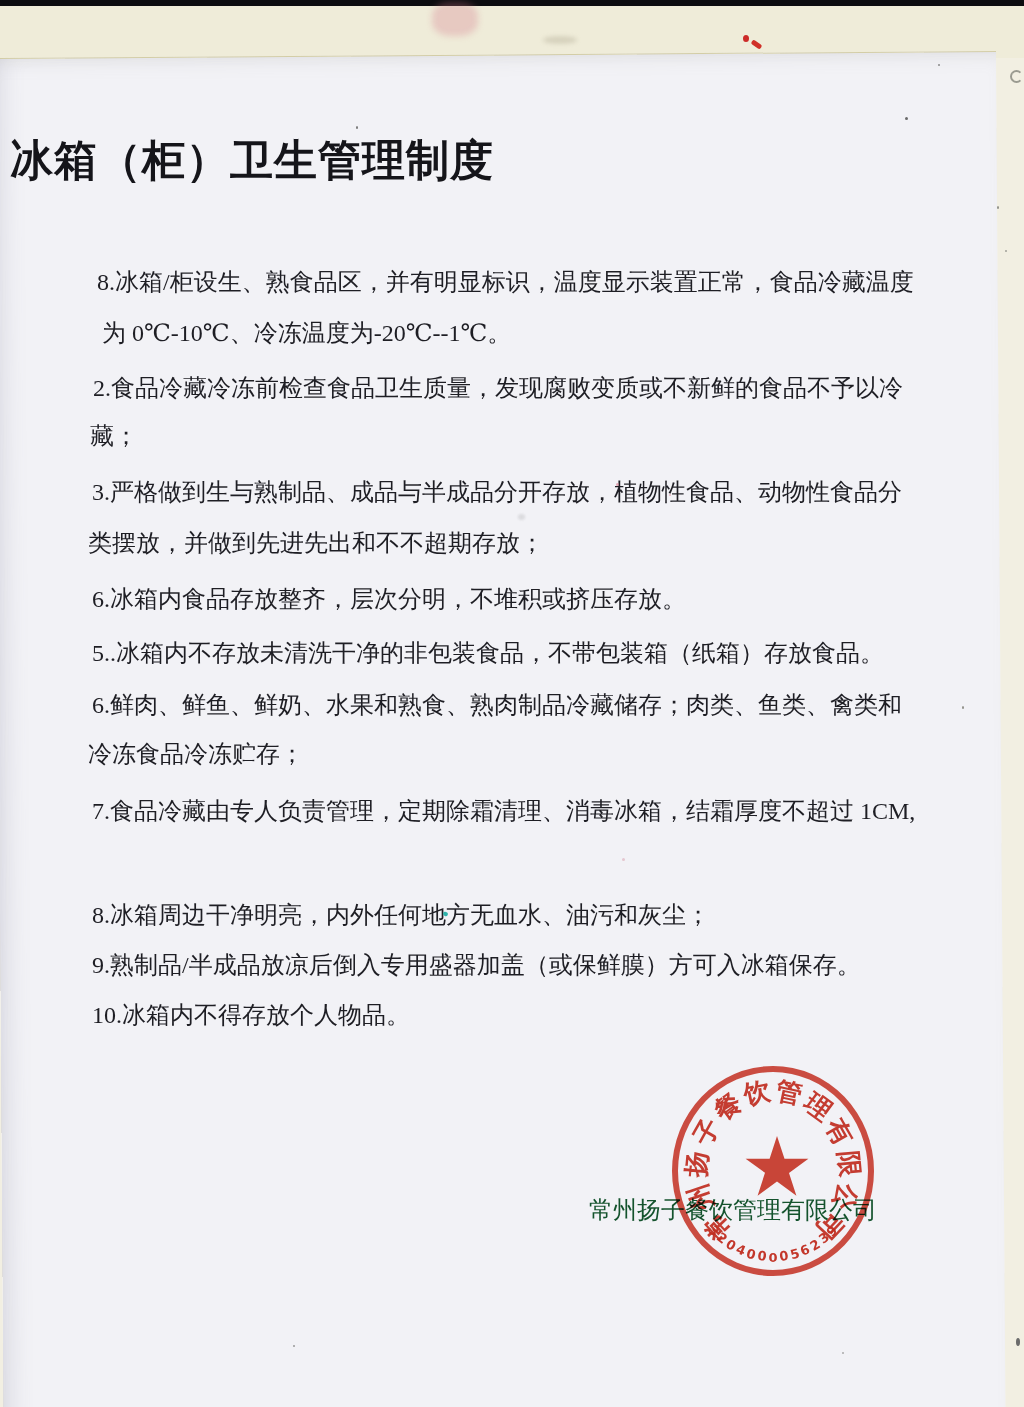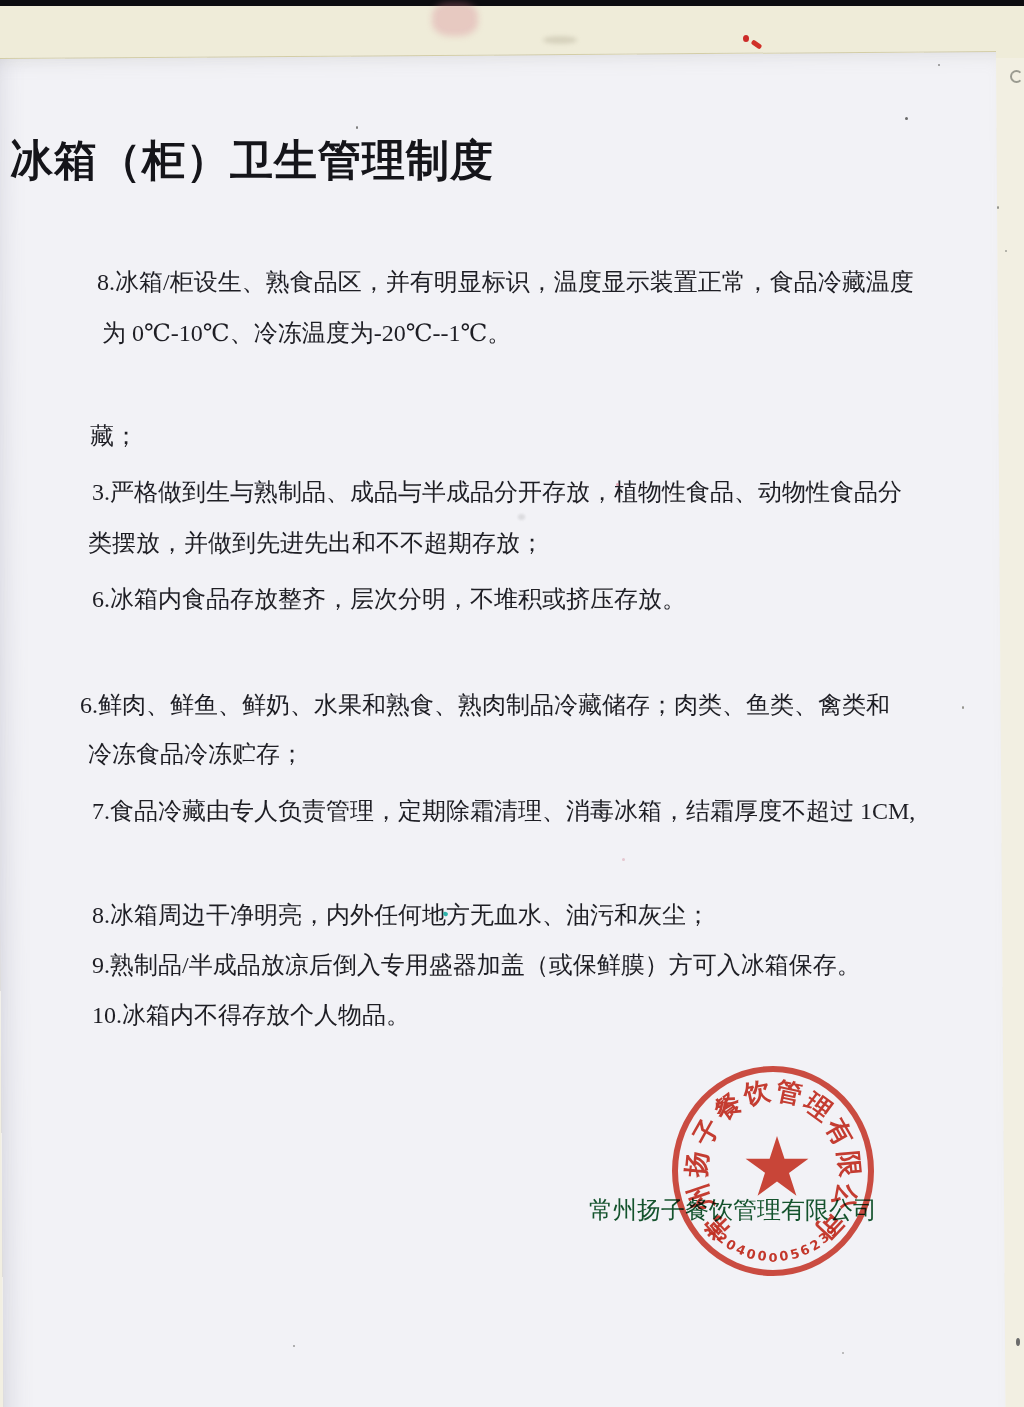--- a/index.html
+++ b/index.html
@@ -50,29 +50,31 @@
   <div class="cream-band"></div>
   <div class="page-bg"></div>
 
   <div class="content">
 
     <div class="doc-title">冰箱（柜）卫生管理制度</div>
 
     <p class="bline" style="left:97px;top:243px;">8.冰箱/柜设生、熟食品区，并有明显标识，温度显示装置正常，食品冷藏温度</p>
     <p class="bline" style="left:90px;top:294px;margin-left:12px;">为 0℃-10℃、冷冻温度为-20℃--1℃。</p>
 
+    <p class="bline" style="left:93px;top:349px;">2.食品冷藏冷冻前检查食品卫生质量，发现腐败变质或不新鲜的食品不予以冷</p>
     <p class="bline" style="left:90px;top:397px;">藏；</p>
 
     <p class="bline" style="left:92px;top:453px;">3.严格做到生与熟制品、成品与半成品分开存放，植物性食品、动物性食品分</p>
     <p class="bline" style="left:88px;top:504px;">类摆放，并做到先进先出和不不超期存放；</p>
 
     <p class="bline" style="left:92px;top:560px;">6.冰箱内食品存放整齐，层次分明，不堆积或挤压存放。</p>
 
+    <p class="bline" style="left:92px;top:614px;">5..冰箱内不存放未清洗干净的非包装食品，不带包装箱（纸箱）存放食品。</p>
 
-    <p class="bline" style="left:80px;top:666px;">6.鲜肉、鲜鱼、鲜奶、水果和熟食、熟肉制品冷藏储存；肉类、鱼类、禽类和</p>
+    <p class="bline" style="left:92px;top:666px;">6.鲜肉、鲜鱼、鲜奶、水果和熟食、熟肉制品冷藏储存；肉类、鱼类、禽类和</p>
     <p class="bline" style="left:88px;top:715px;">冷冻食品冷冻贮存；</p>
 
     <p class="bline" style="left:92px;top:772px;">7.食品冷藏由专人负责管理，定期除霜清理、消毒冰箱，结霜厚度不超过 1CM,</p>
 
     <p class="bline" style="left:92px;top:876px;">8.冰箱周边干净明亮，内外任何地方无血水、油污和灰尘；</p>
 
     <p class="bline" style="left:92px;top:926px;">9.熟制品/半成品放凉后倒入专用盛器加盖（或保鲜膜）方可入冰箱保存。</p>
 
     <p class="bline" style="left:92px;top:976px;">10.冰箱内不得存放个人物品。</p>
 

